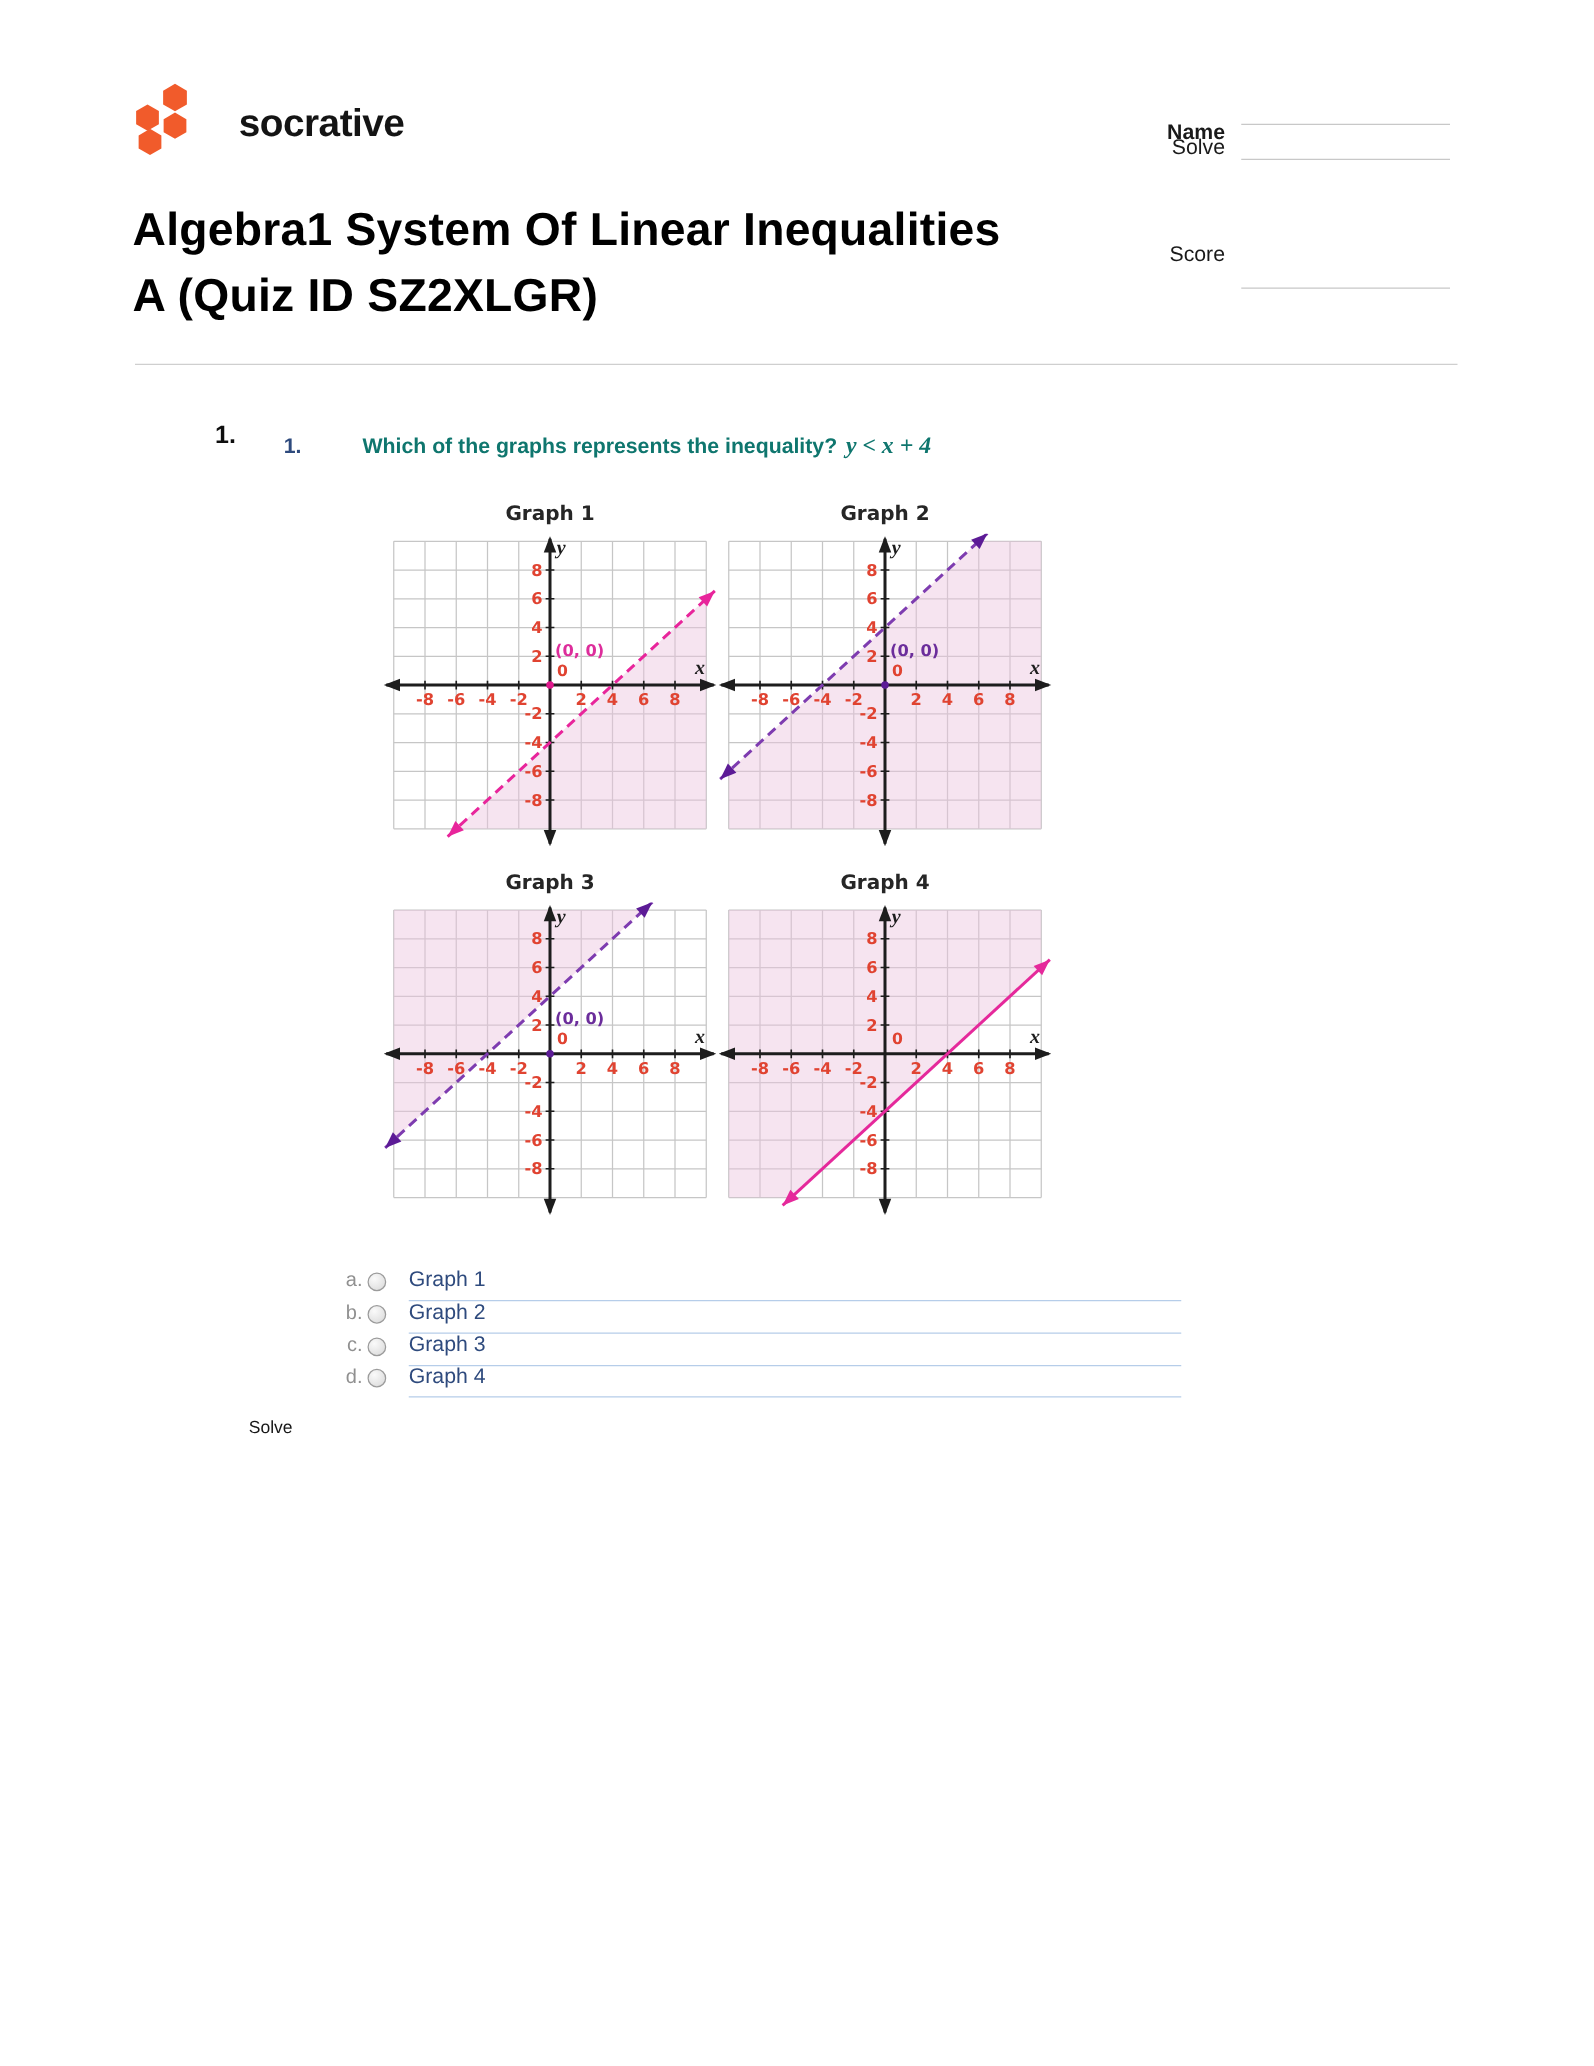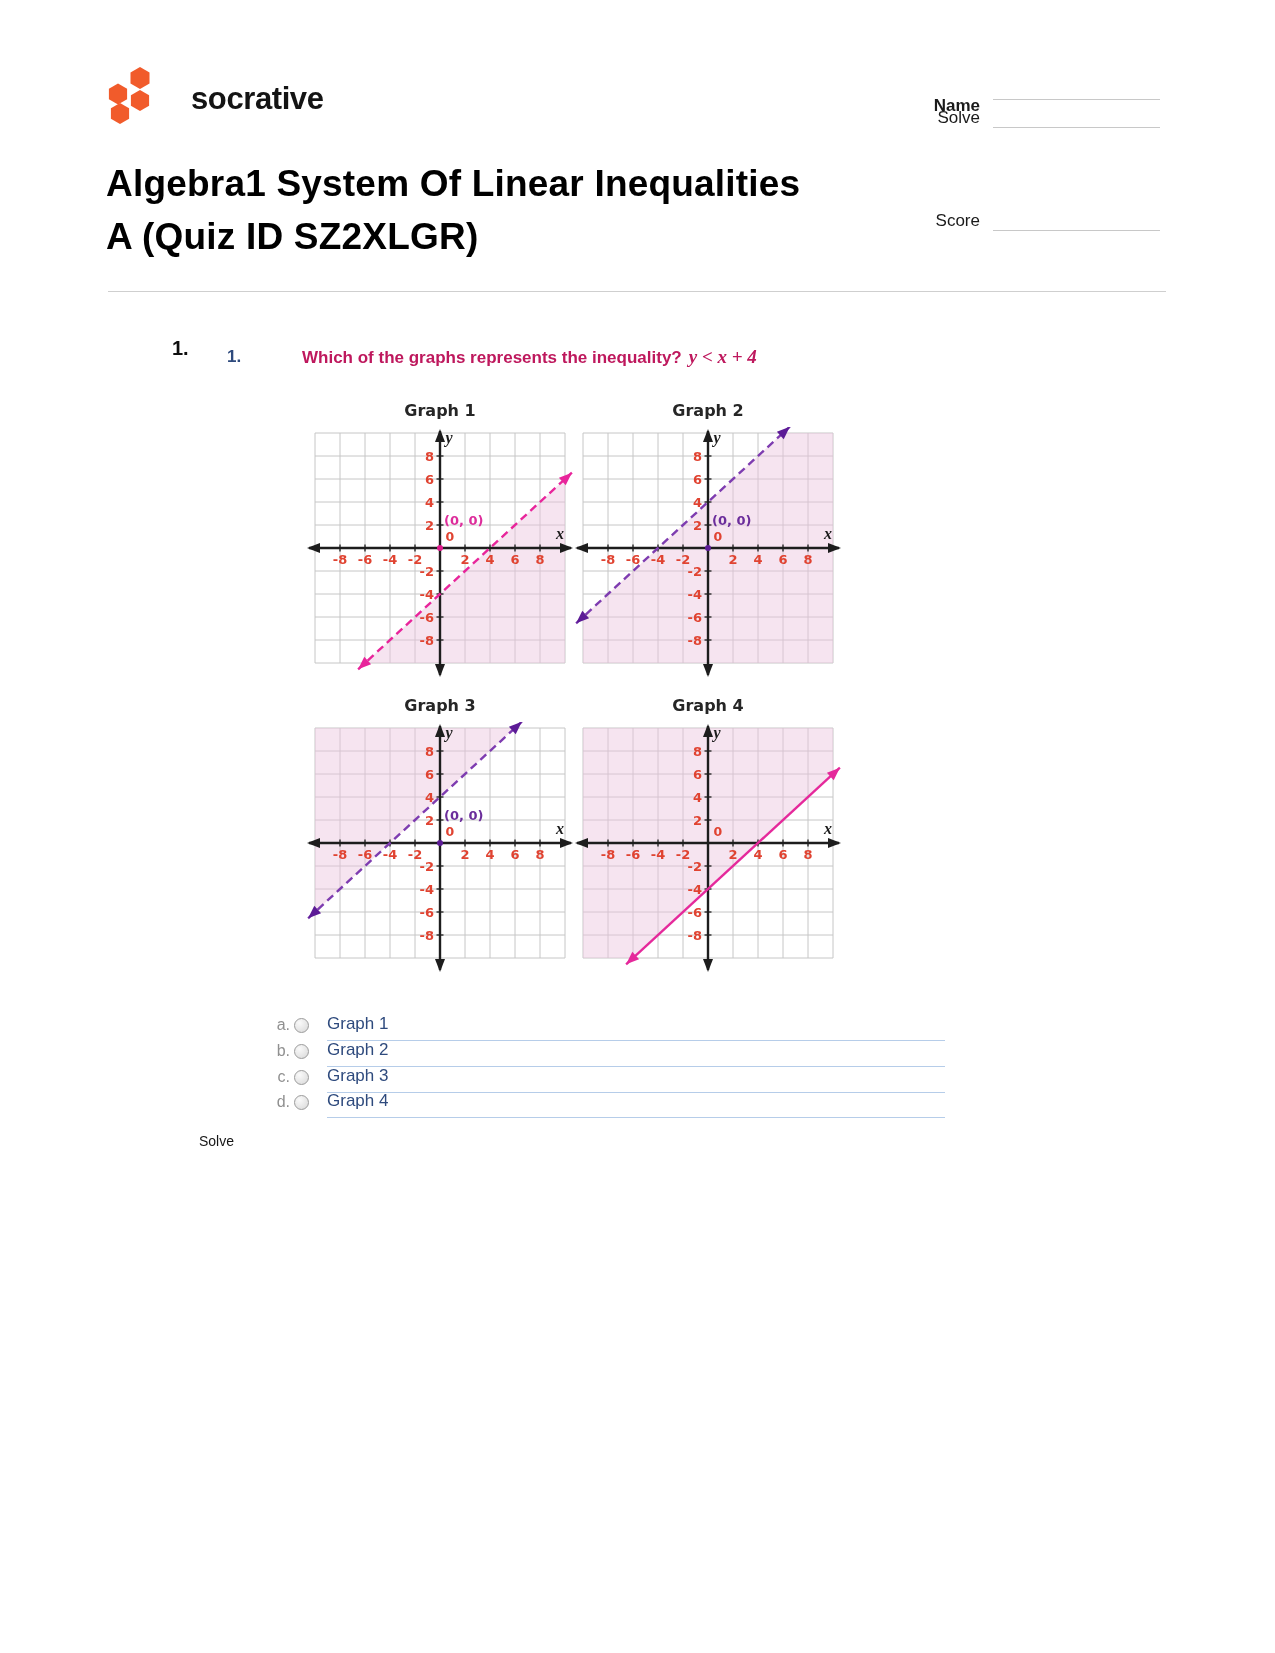--- a/index.html
+++ b/index.html
@@ -13,21 +13,21 @@
   
   .field-label{position:absolute;width:62px;text-align:right;font-size:17px;color:#1a1a1a;}
   .field-line{position:absolute;left:993px;width:167px;border-top:1.5px solid #c8c8c8;height:0;}
   
   .quiz-title{position:absolute;left:106px;top:158px;width:715px;
     font-size:37px;font-weight:700;color:#000000;line-height:1.43;letter-spacing:0.2px;}
   .divider{position:absolute;left:108px;top:291px;width:1058px;border-top:1px solid #cfcfcf;height:0;}
   
   .q-outer-num{position:absolute;left:172px;top:337px;font-size:20px;font-weight:600;color:#0e0e0e;}
   .q-num{position:absolute;left:227px;top:347px;font-size:17px;font-weight:700;color:#2e4a7d;}
-  .q-text{position:absolute;left:302px;top:346px;font-size:17px;font-weight:700;color:#be185d;}
+  .q-text{position:absolute;left:290px;top:346px;font-size:17px;font-weight:700;color:#0f766e;}
   .q-math{font-family:"Liberation Serif",serif;font-style:italic;font-size:19px;font-weight:700;margin-left:7px;}
   
   .graph-cell{position:absolute;width:270px;}
   .graph-title{height:26px;text-align:center;font-family:"DejaVu Sans",sans-serif;
     font-size:16px;font-weight:700;color:#262626;}
   .g1{left:305px;top:401px;} .g2{left:573px;top:401px;}
   .g3{left:305px;top:696px;} .g4{left:573px;top:696px;}
   
   .opt-row{position:absolute;left:250px;width:695px;height:25px;}
   .opt-letter{position:absolute;left:0px;width:40px;text-align:right;font-size:16px;color:#909090;top:2px;}
@@ -50,21 +50,21 @@
         <polygon points="17.0,39.0 7.9,44.3 7.9,54.8 17.0,60.0 26.1,54.8 26.1,44.3" fill="#f15b2b"></polygon>
       </g>
   </svg>
   <span class="logo-text">socrative</span>
 </div>
 
 <span class="field-label" style="left:918px;top:96px;font-weight:bold;">Name</span>
 <div class="field-line" style="top:99px;"></div>
 <span class="field-label" style="left:918px;top:108px;">Solve</span>
 <div class="field-line" style="top:127px;"></div>
-<span class="field-label" style="left:918px;top:211px;">Score</span>
+<span class="field-label" style="left:918px;top:194px;">Score</span>
 <div class="field-line" style="top:230px;"></div>
 
 <div class="quiz-title">Algebra1 System Of Linear Inequalities A (Quiz ID SZ2XLGR)</div>
 <div class="divider"></div>
 
 <div class="q-outer-num">1.</div>
 <div class="q-num">1.</div>
 <div class="q-text"><span>Which of the graphs represents the inequality?</span><span class="q-math">y &lt; x + 4</span></div>
 
 <div class="graph-cell g1">

